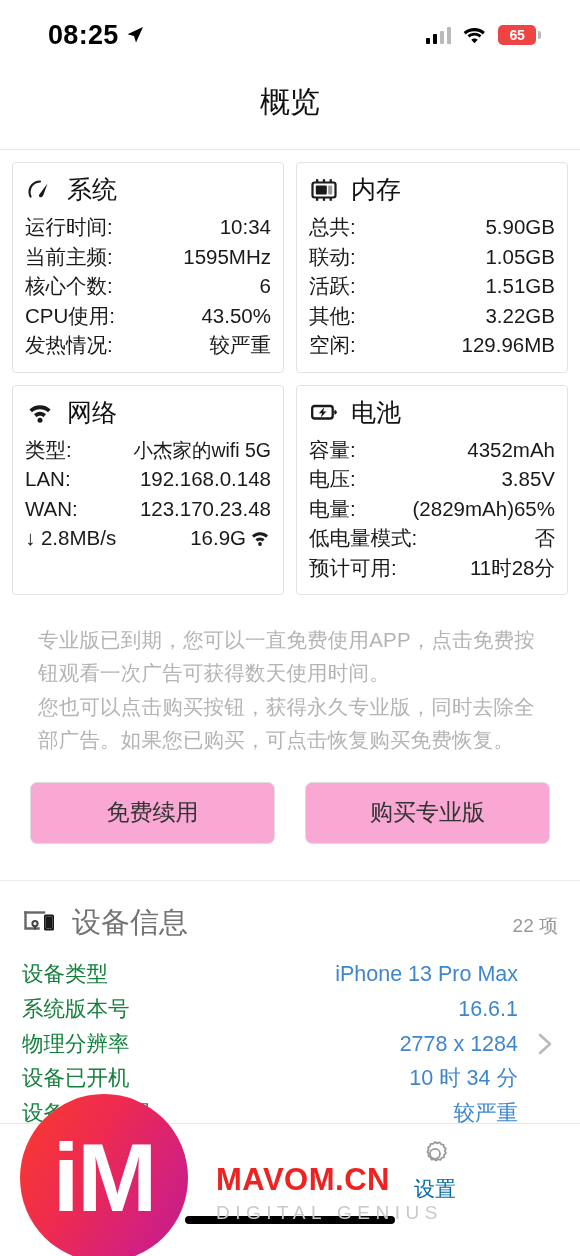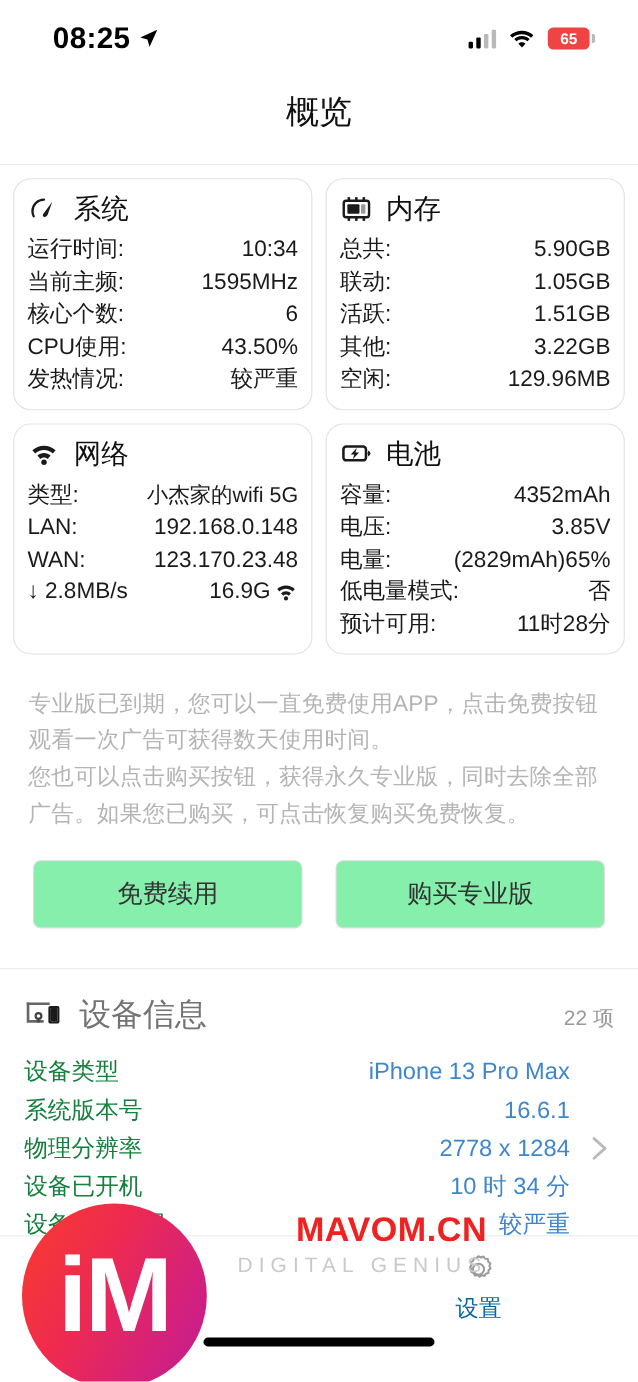--- a/index.html
+++ b/index.html
@@ -47,21 +47,21 @@
     color:#111; padding: 12px 0 26px;
   }
   .top-divider { height:1px; background:#e8e8e8; }
 
   
   .cards {
     display: grid; grid-template-columns: 1fr 1fr;
     gap: 12px 12px; padding: 12px 12px 0;
   }
   .card {
-    border: 1px solid #e2e2e2; border-radius: 16px;
+    border: 1px solid #e2e2e2; border-radius: 4px;
     background:#fff; padding: 10px 12px 12px;
   }
   .card-head { display:flex; align-items:center; gap: 12px; margin-bottom: 6px; }
   .card-title { font-size: 25px; color:#111; font-weight:400; }
   .ic { width: 30px; height: 26px; flex: 0 0 30px; display:block; }
 
   .row {
     display:flex; justify-content:space-between; align-items:baseline;
     font-size: 20.5px; color:#1a1a1a; line-height: 1.44; white-space: nowrap;
   }
@@ -70,29 +70,29 @@
   .row .v.small { font-size: 19.5px; }
 
   .net-row { display:flex; justify-content:space-between; align-items:center;
              font-size: 20.5px; color:#1a1a1a; line-height: 1.44; }
   .net-right { display:flex; align-items:center; gap:3px; }
   .mini-ic { width: 22px; height: 20px; display:block; }
   .mini-ic.up { margin-bottom: 6px; }
 
   
   .promo {
-    padding: 28px 26px 0; color:#b4b4b4; font-size: 20.5px;
+    padding: 28px 38px 0; color:#b4b4b4; font-size: 20.5px;
     line-height: 1.62; letter-spacing: .2px;
   }
   .promo p + p { margin-top: 0; }
 
   .btnrow { display:flex; gap: 30px; padding: 26px 30px 0; }
   .btn {
     flex: 1; height: 62px; border: 1px solid #dddddd; border-radius: 7px;
-    background:#86efac; display:flex; align-items:center; justify-content:center;
+    background:#f9a8d4; display:flex; align-items:center; justify-content:center;
     font-size: 23px; color:#333; font-family: inherit; cursor: pointer;
   }
 
   
   .sep { height: 1px; background:#eaeaea; margin: 36px 0 0; }
   .devinfo { padding: 22px 22px 0; }
   .dev-head { display:flex; align-items:flex-end; justify-content:space-between; }
   .dev-head-left { display:flex; align-items:center; gap: 14px; }
   .dev-title { font-size: 29px; color:#737373; }
   .dev-count { font-size: 19px; color:#999; padding-bottom: 4px; }
@@ -123,21 +123,21 @@
 
   
   .wm-logo {
     position:absolute; left: 20px; top: 1094px;
     width: 168px; height: 168px; border-radius: 50%;
     background: linear-gradient(118deg, #f93b2d 0%, #ef2b4e 38%, #d2207f 78%, #c01e8e 100%);
     display:flex; align-items:center; justify-content:center;
     color:#fff; font-size: 96px; font-weight: 700; letter-spacing: -2px;
     font-family: "Liberation Sans", sans-serif; line-height: 1;
   }
-  .wm-text { position:absolute; left: 216px; top: 1100px; text-align: right; }
+  .wm-text { position:absolute; left: 216px; top: 1162px; }
   .wm-main { font-size: 31px; font-weight: 700; color:#ef2222; letter-spacing: .5px; }
   .wm-sub { font-size: 19px; color:#c9c9c9; letter-spacing: 5.5px; margin-top: 4px; }
 </style>
 </head>
 <body>
 
 <div class="phone">
 
   <div class="statusbar">
     <div class="sb-left">

